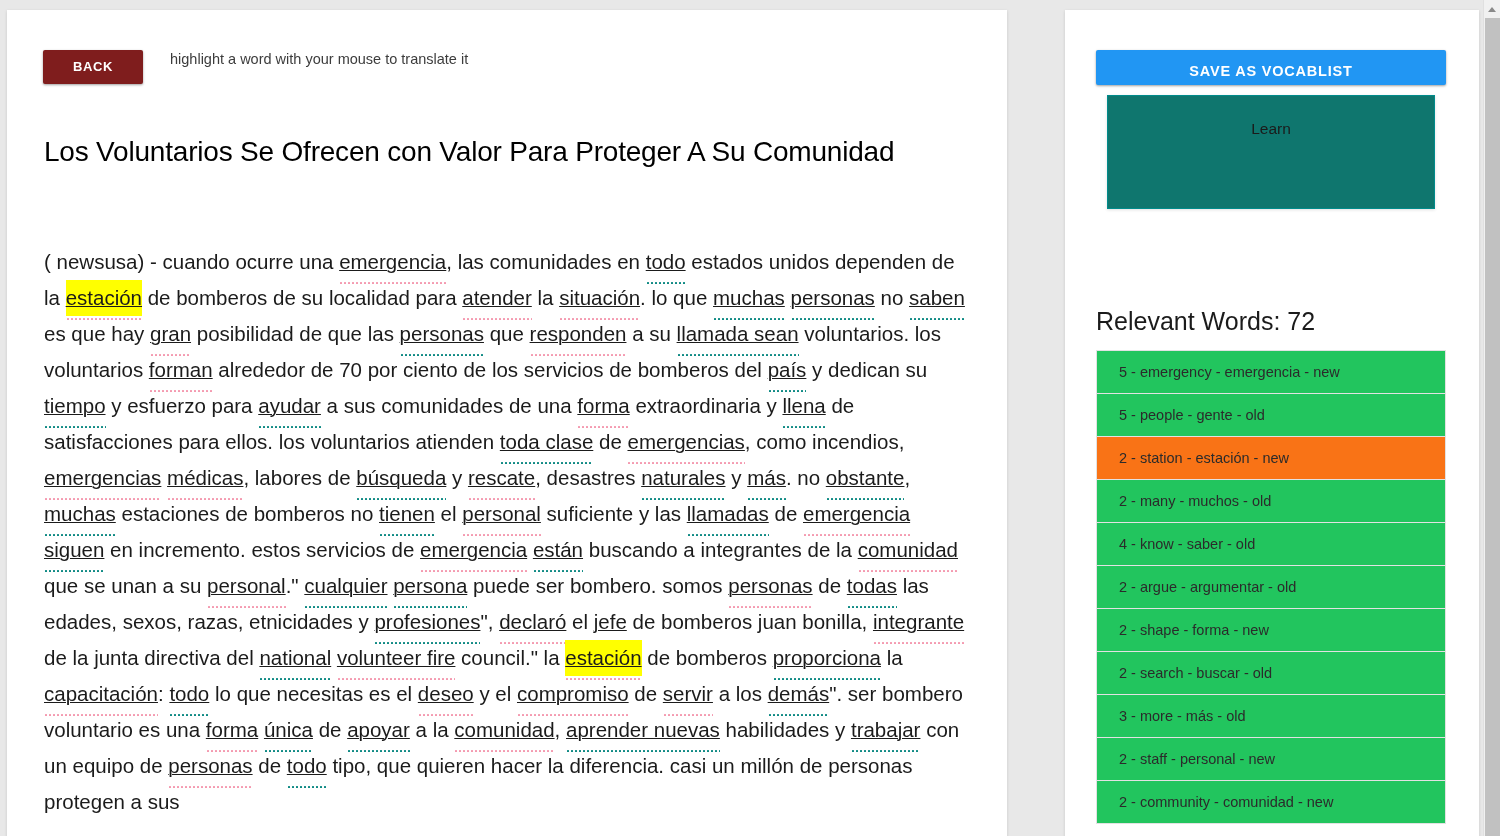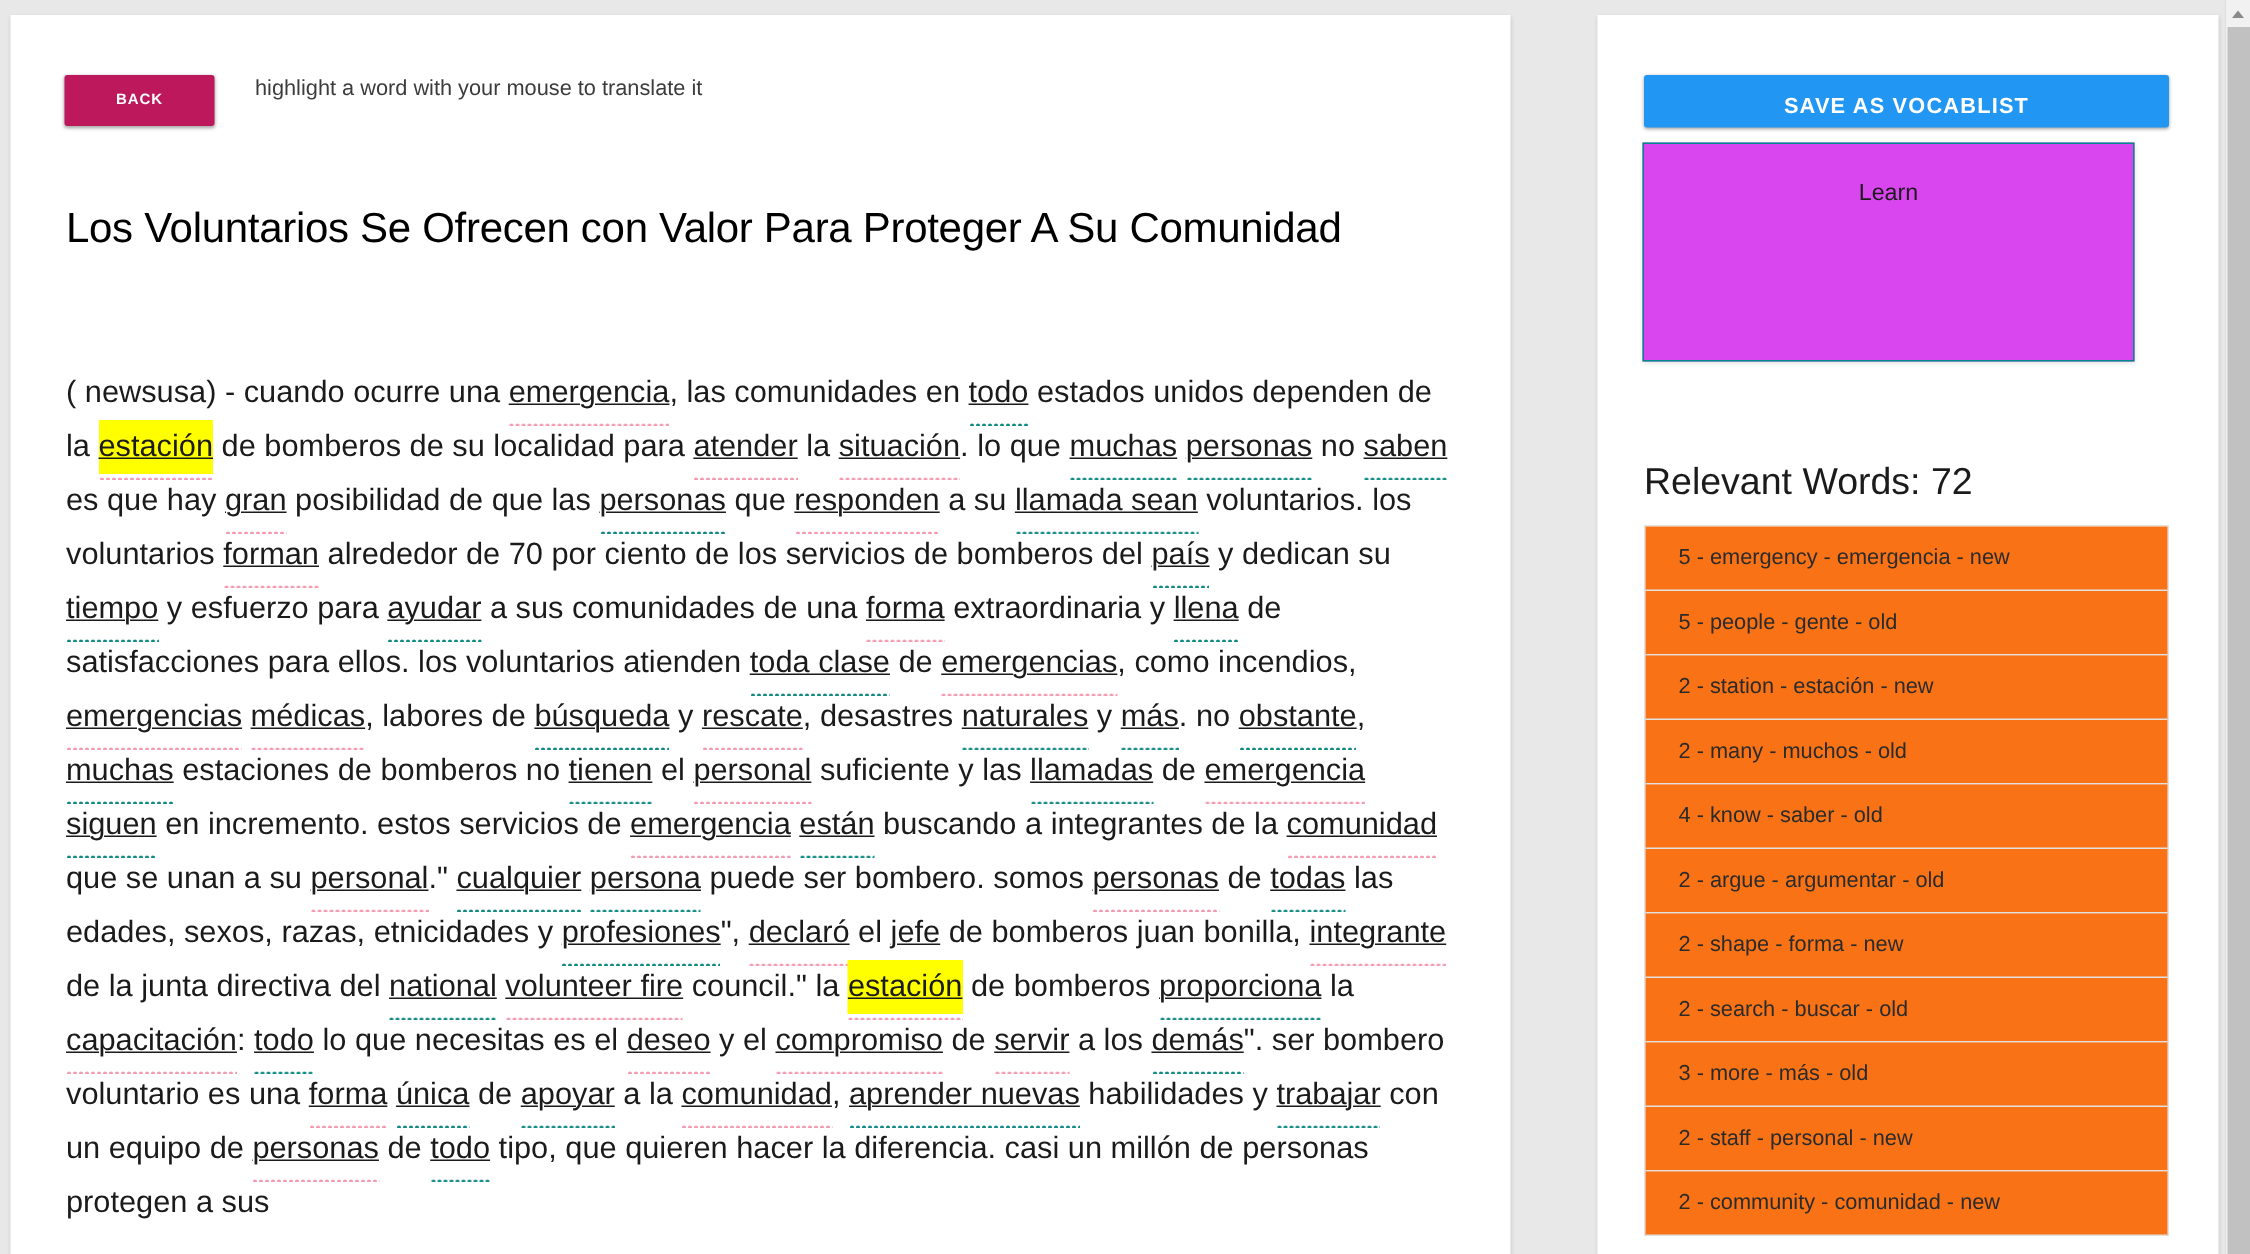--- a/index.html
+++ b/index.html
@@ -32,26 +32,26 @@
     position: absolute;
     left: 0; top: 0;
     width: 100%;
     height: 92px;
   }
 
   .back-button {
     position: absolute;
     left: 36px; top: 40px;
     width: 100px; height: 34px;
-    background: #be185d;
+    background: #7f1d1d;
     color: #ffffff;
     border: none;
     border-radius: 2px;
     font-family: "Liberation Sans", sans-serif;
-    font-size: 10px;
+    font-size: 13px;
     font-weight: bold;
     letter-spacing: 0.6px;
     box-shadow: 0 1px 3px rgba(0,0,0,0.22), 0 1px 2px rgba(0,0,0,0.18);
     cursor: pointer;
     line-height: 34px;
     text-align: center;
     padding: 0;
   }
 
   .toolbar-hint {
@@ -143,23 +143,23 @@
     letter-spacing: 0.8px;
     box-shadow: 0 1px 3px rgba(0,0,0,0.22), 0 1px 2px rgba(0,0,0,0.18);
     cursor: pointer;
     padding: 4px;
     line-height: 35px;
     text-align: center;
   }
 
   .learn-box {
     position: absolute;
-    left: 30px; top: 85px;
-    width: 328px; height: 146px;
-    background: #d946ef;
+    left: 42px; top: 85px;
+    width: 328px; height: 114px;
+    background: #0f766e;
     border: 1.5px solid #008b8b;
     box-shadow: 0 1px 3px rgba(0,0,0,0.12);
     overflow: hidden;
   }
   .learn-box-label {
     position: absolute;
     left: 0; right: 0;
     top: 24px;
     text-align: center;
     font-size: 15.5px;
@@ -184,21 +184,21 @@
     border-left: 1px solid #e2e2e2;
     border-right: 1px solid #e2e2e2;
   }
   .word-list-item {
     height: 43px;
     line-height: 43px;
     padding-left: 22px;
     font-size: 14.5px;
     color: #2b2b2b;
     border-bottom: 1px solid #e2e2e2;
-    background: #f97316;
+    background: #22c55e;
     cursor: pointer;
     white-space: nowrap;
     overflow: hidden;
   }
   .word-list-item.selected {
     background: #f97316;
   }
 
   
   .page-scrollbar {

